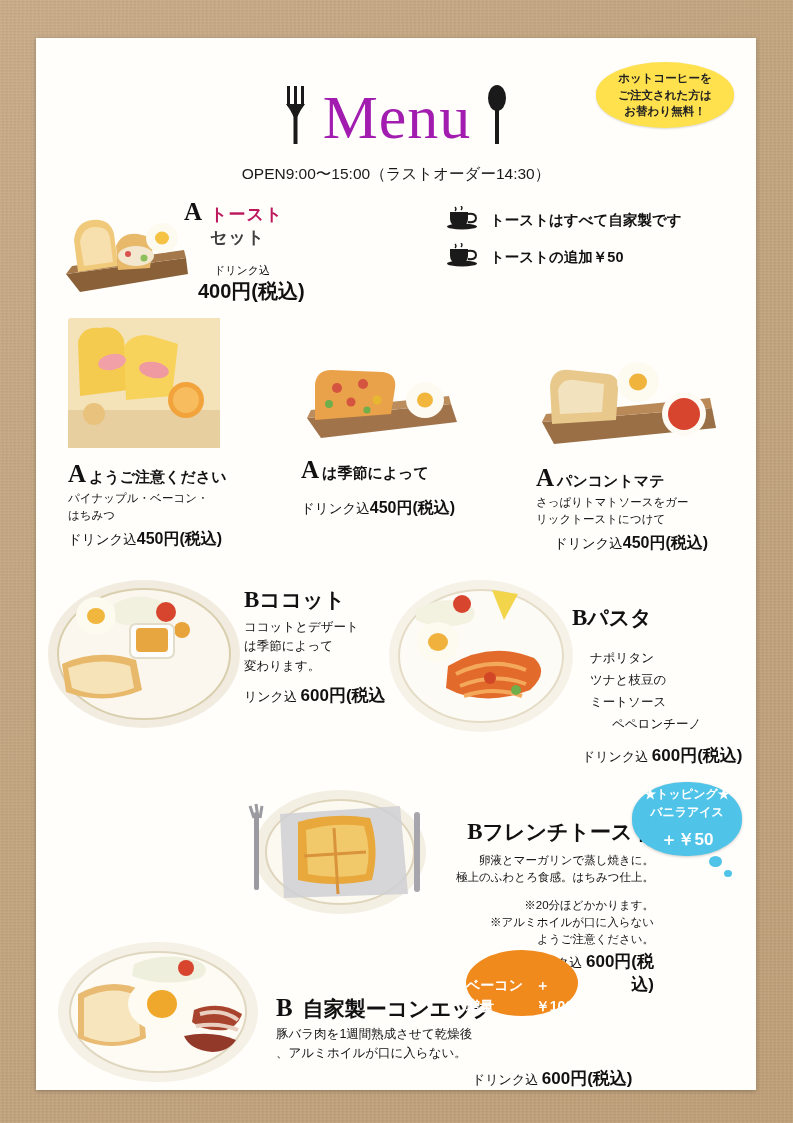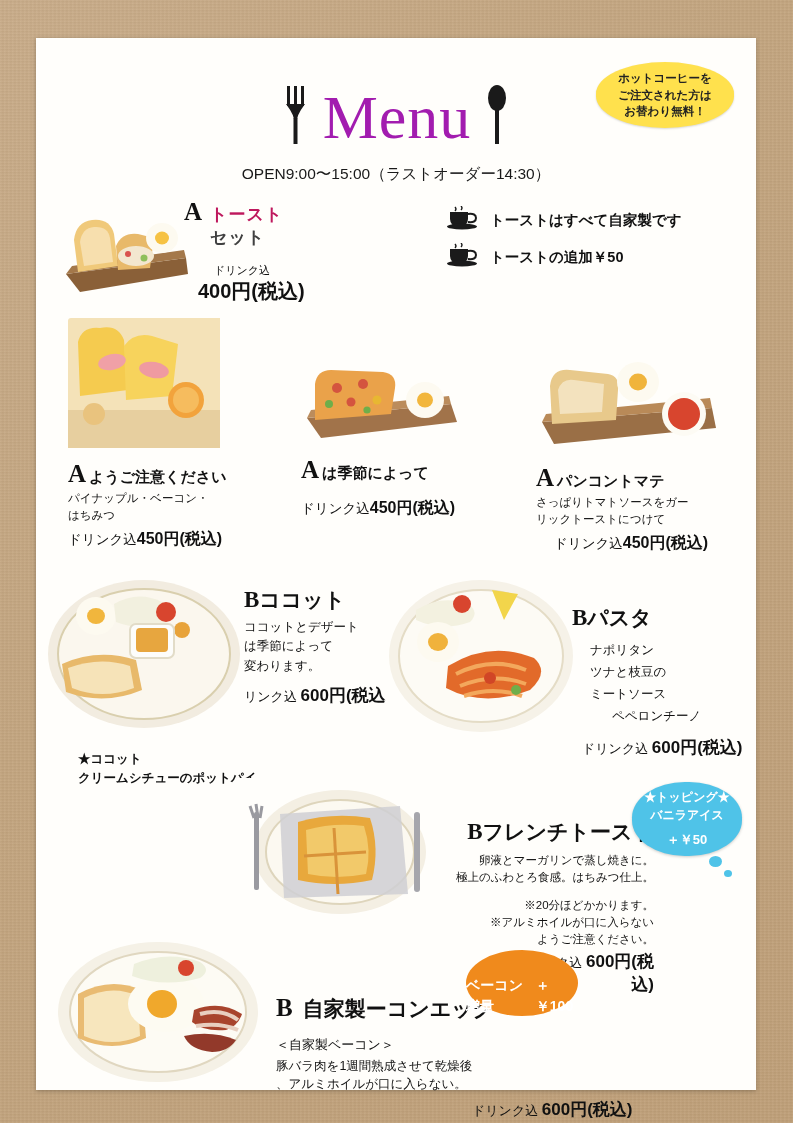--- a/index.html
+++ b/index.html
@@ -327,34 +327,32 @@
         <path d="M78 126 q30 -10 58 0" stroke="#f3a85c" stroke-width="4" fill="none"></path>
         <circle cx="104" cy="108" r="6" fill="#d14626"></circle>
         <circle cx="130" cy="120" r="5" fill="#6fae4a"></circle>
       </svg>
     </div>
 
     <div style="position:absolute;left:536px;top:36px;width:190px;">
       <div class="bname">
         <span class="letter">B</span><span>パスタ</span>
       </div>
-      <div class="bdesc" style="margin-top:8px;line-height:1.75;">
+      <div class="bdesc" style="margin-top:16px;line-height:1.75;">
         <div style="margin-left:18px;">ナポリタン</div>
         <div style="margin-left:18px;">ツナと枝豆の</div>
         <div style="margin-left:18px;">ミートソース</div>
         <div style="margin-left:40px;">ペペロンチーノ</div>
       </div>
       <div class="bprice" style="margin-left:10px;">
         <span>ドリンク込</span> <b>600円(税込)</b>
       </div>
     </div>
   </div>
 
-  <div class="star-note" style="white-space:pre-line;">★ココット
-クリームシチューのポットパイ</div>
 
   <div class="sec-ft">
 
     <div style="position:absolute;left:200px;top:0;">
       <svg width="200" height="140" viewBox="0 0 200 140">
         <rect width="200" height="140" fill="#fffefb"></rect>
         <ellipse cx="104" cy="74" rx="86" ry="62" fill="#f4efe3"></ellipse>
         <ellipse cx="104" cy="74" rx="74" ry="52" fill="#fcf9f1" stroke="#ded5bc" stroke-width="2"></ellipse>
         <path d="M44 36 L164 28 L172 116 L48 120 Z" fill="#cfcfd3" opacity="0.85"></path>
         <path d="M62 44 q34 -10 72 -4 q10 30 2 62 q-38 8 -74 0 Z" fill="#e8a83c"></path>
@@ -377,21 +375,21 @@
 ※アルミホイルが口に入らない
 ようご注意ください。</div>
       <div class="bprice" style="margin-left:72px;margin-top:2px;">
         <span>ドリンク込</span> <b>600円(税込)</b>
       </div>
     </div>
 
     <div class="topping-bubble">
       <span>★トッピング★</span>
       <span>バニラアイス</span>
-      <span style="font-size:13px;margin-top:6px;">＋￥50</span>
+      <span style="font-size:17px;margin-top:6px;">＋￥50</span>
     </div>
     <div class="bubble-dot" style="right:34px;top:78px;width:13px;height:11px;"></div>
     <div class="bubble-dot" style="right:24px;top:92px;width:8px;height:7px;"></div>
   </div>
 
   <div class="sec-be">
 
     <div style="position:absolute;left:18px;top:0;">
       <svg width="210" height="150" viewBox="0 0 210 150">
         <rect width="210" height="150" fill="#fffefb"></rect>
@@ -408,21 +406,20 @@
         <path d="M142 88 q24 -4 42 4" stroke="#e8cfc0" stroke-width="4" fill="none"></path>
         <path d="M130 98 q28 -6 52 4 q-8 12 -24 12 q-22 -2 -28 -16 Z" fill="#92392a"></path>
       </svg>
     </div>
 
     <div style="position:absolute;left:240px;top:56px;width:250px;">
       <div style="display:flex;align-items:baseline;">
         <span class="letter">B</span>
         <span class="bname" style="margin-left:10px;">自家製ーコンエッグ</span>
       </div>
-      <div class="item-desc" style="font-size:13px;margin-top:12px;">＜自家製ベーコン＞</div>
       <div class="item-desc" style="white-space:pre-line;font-size:12.5px;">豚バラ肉を1週間熟成させて乾燥後
 、アルミホイルが口に入らない。</div>
       <div class="bprice" style="margin-left:196px;margin-top:4px;white-space:nowrap;">
         <span>ドリンク込</span> <b>600円(税込)</b>
       </div>
     </div>
 
     <div class="bacon-badge">
       <span>ベーコン増量</span>
       <span style="font-size:14px;">＋￥100</span>

